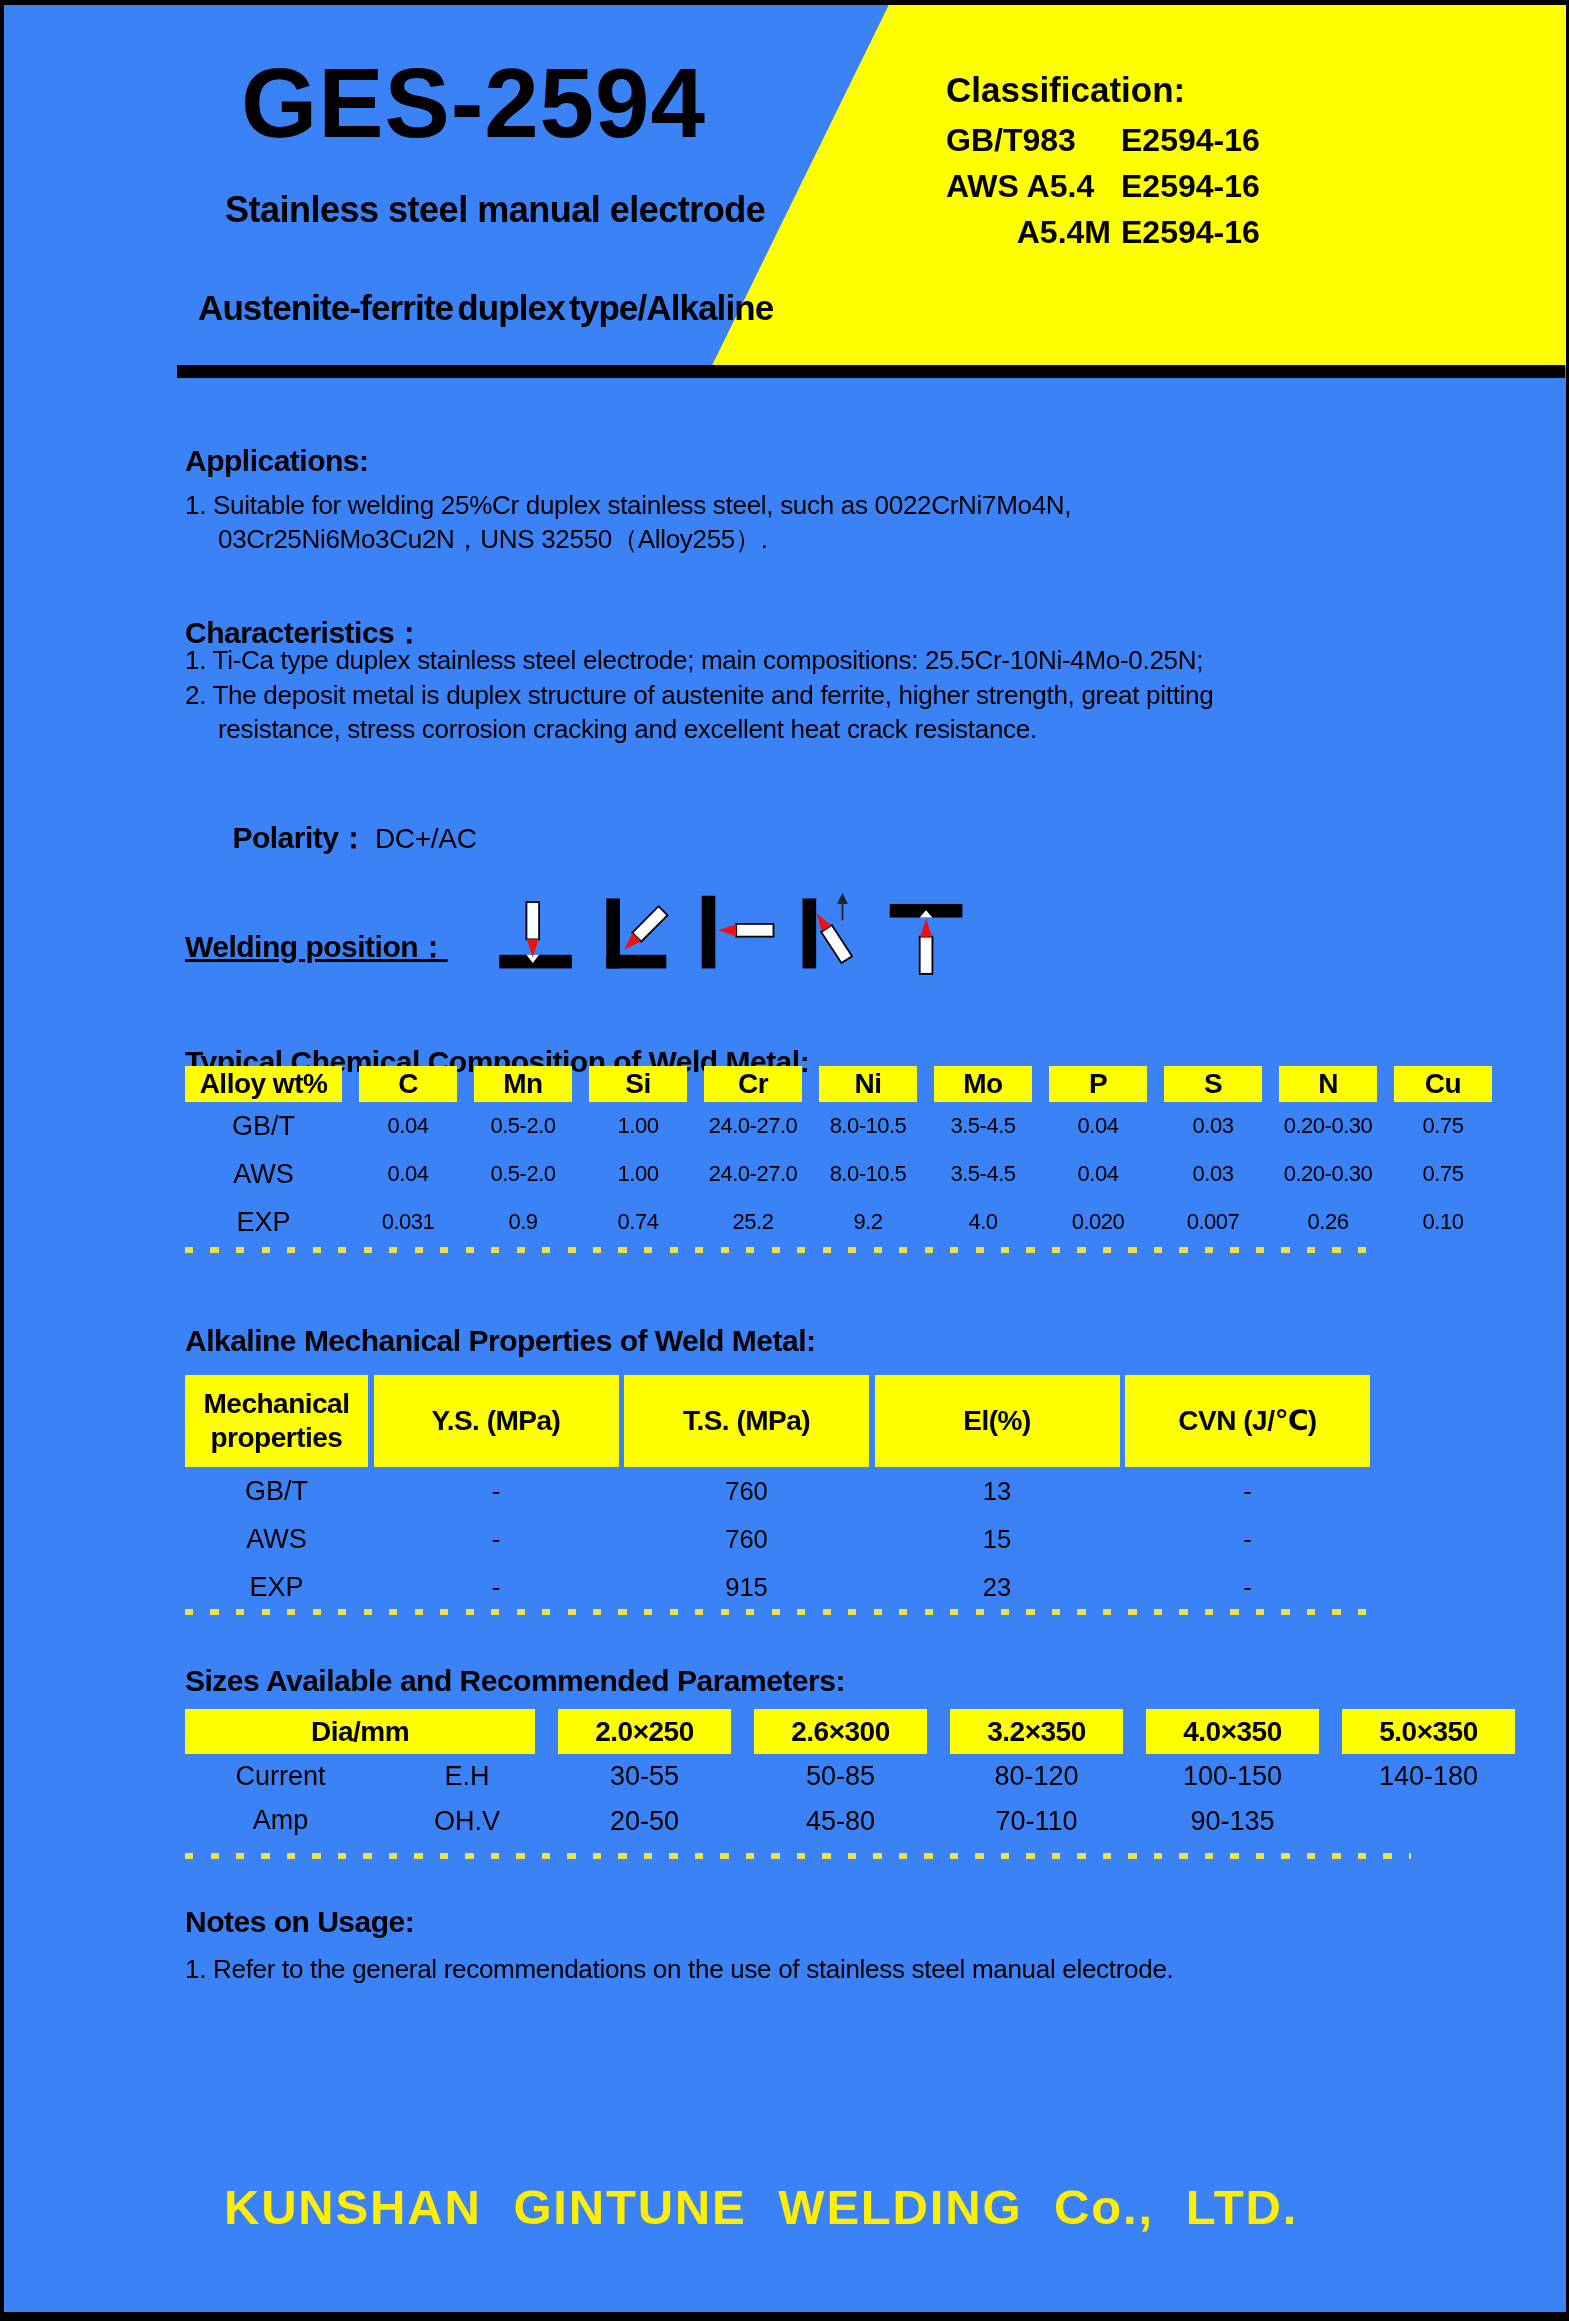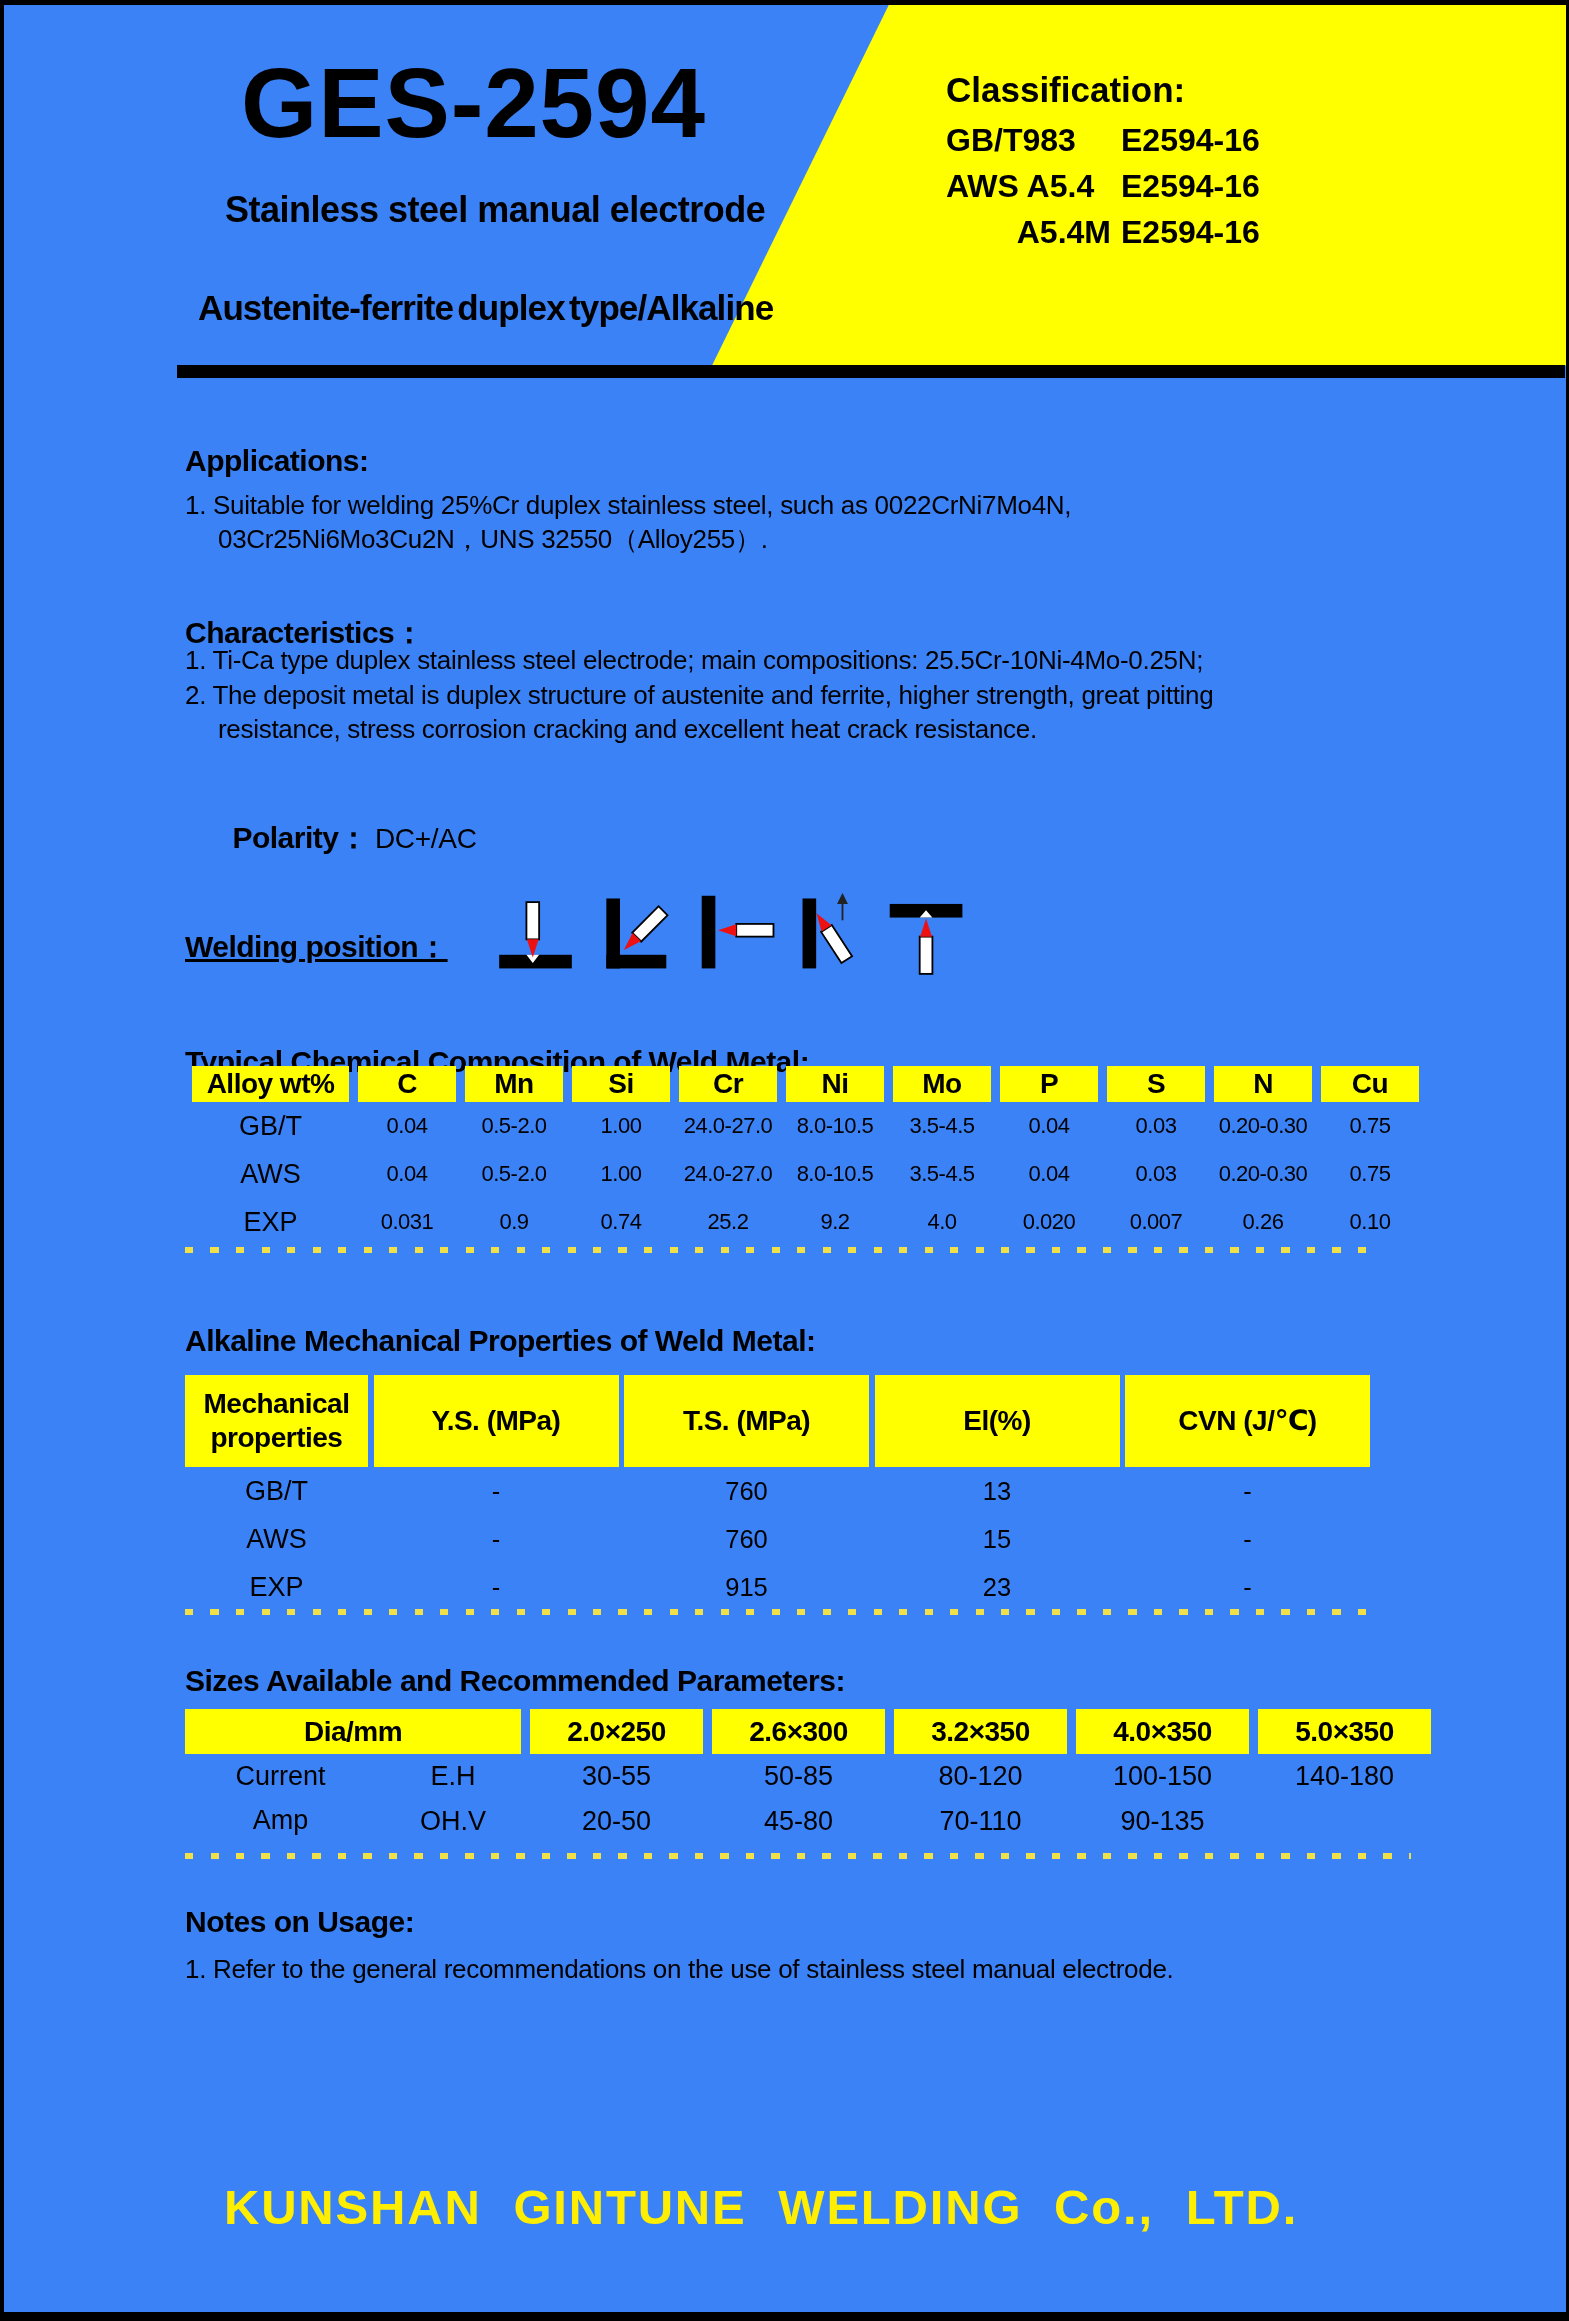--- a/index.html
+++ b/index.html
@@ -32,29 +32,29 @@
   
   .h{position:absolute;font-size:30px;font-weight:bold;line-height:1;letter-spacing:-0.5px;}
   .body-line{position:absolute;font-size:26px;line-height:1;letter-spacing:-0.3px;white-space:nowrap;}
   .inline-label{font-weight:bold;font-size:30px;display:inline-block;width:183px;letter-spacing:-0.5px;}
   .inline-value{font-size:28px;}
 
   
   .tbl{position:absolute;display:grid;}
   .cell{display:flex;align-items:center;justify-content:center;text-align:center;}
   .th{background:#ffff00;font-weight:bold;font-size:28px;letter-spacing:-0.5px;}
-  .chem{left:192px;top:1066px;grid-template-columns:157px repeat(10,98px);column-gap:9px;}
+  .chem{left:185px;top:1066px;grid-template-columns:157px repeat(10,98px);column-gap:17px;}
   .chem .th{height:36px;}
   .chem .rl{height:48px;font-size:27px;}
   .chem .td{height:48px;font-size:22px;letter-spacing:-0.5px;white-space:nowrap;}
   .mech{left:185px;top:1375px;grid-template-columns:183px repeat(4,245px);column-gap:5.5px;}
   .mech .th{height:92px;line-height:1.22;}
   .mech .rl{height:48px;font-size:27px;}
   .mech .td{height:48px;font-size:25.5px;}
-  .sizes{left:185px;top:1709px;grid-template-columns:191px 136px repeat(5,173px);column-gap:9px;}
+  .sizes{left:185px;top:1709px;grid-template-columns:191px 136px repeat(5,173px);column-gap:23px;}
   .sizes .th{height:45px;}
   .sizes .dia{grid-column:1 / 3;}
   .sizes .group{grid-row:2 / 4;height:89px;flex-direction:column;font-size:27px;line-height:1.6;}
   .sizes .rl{height:45px;font-size:27px;}
   .sizes .td{height:45px;font-size:27px;}
 
   .dots{position:absolute;height:6.4px;background:repeating-linear-gradient(90deg,#f0e14a 0 8.2px,transparent 8.2px 25.5px);}
   .dots1{left:185px;top:1247px;width:1182px;}
   .dots2{left:185px;top:1609px;width:1182px;}
   .dots3{left:185px;top:1853px;width:1226px;}

